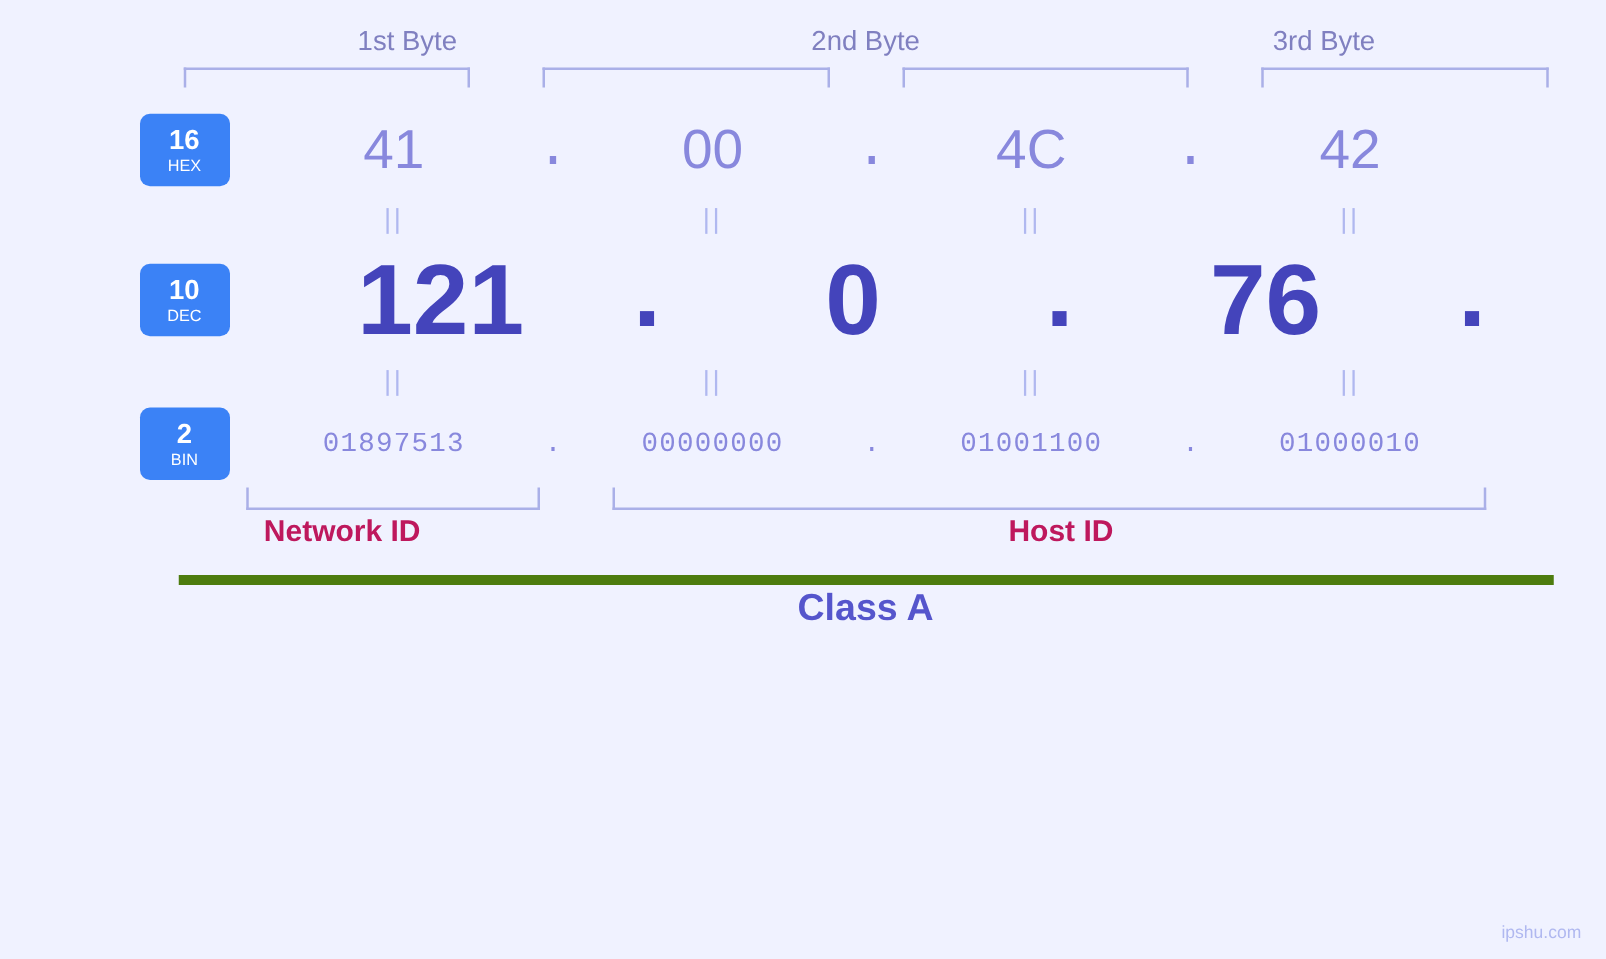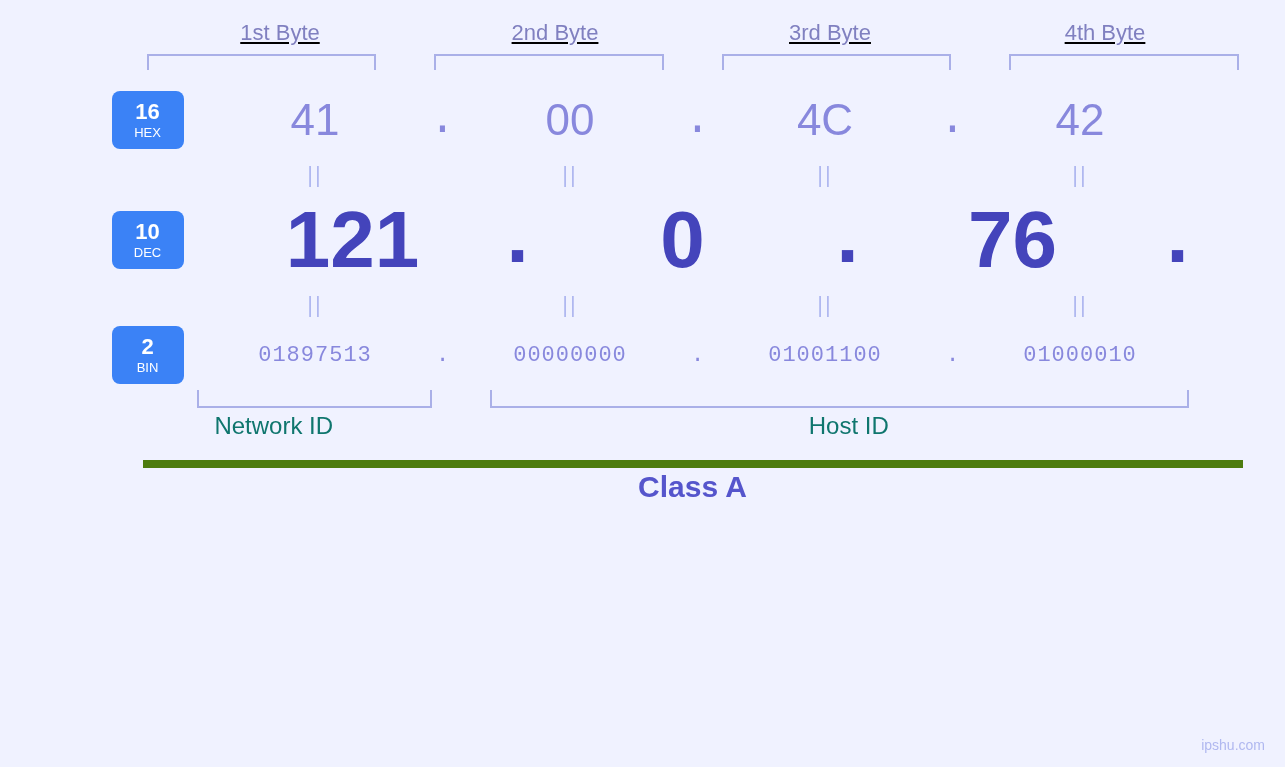--- a/index.html
+++ b/index.html
@@ -23,21 +23,20 @@
       display: flex;
       flex-direction: column;
       align-items: center;
     }
 
     
     .byte-labels-row {
       display: flex;
       width: 100%;
       margin-left: 100px;
-      text-decoration: underline;
     }
 
     .byte-label {
       flex: 1;
       text-align: center;
       color: #8080c0;
       font-size: 22px;
       font-family: Arial, sans-serif;
       padding-bottom: 8px;
     }
@@ -188,24 +187,24 @@
     }
 
     .host-id-label-area {
       flex: 3;
       display: flex;
       align-items: center;
       justify-content: center;
     }
 
     .section-label {
-      color: #0f766e;
+      color: #be185d;
       font-size: 24px;
       font-family: Arial, sans-serif;
-      font-weight: 400;
+      font-weight: 700;
     }
 
     
     .class-row {
       width: 100%;
       margin-left: 100px;
       margin-top: 20px;
       border-top: 8px solid #4d7c0f;
       padding-top: 2px;
       display: flex;
@@ -284,21 +283,20 @@
   </style>
 </head>
 <body>
 
 <div class="main-container">
 
   <div class="byte-labels-row">
     <div class="byte-label">1st Byte</div>
     <div class="byte-label">2nd Byte</div>
     <div class="byte-label">3rd Byte</div>
-    <div class="byte-label">4th Byte</div>
   </div>
 
   <div class="brackets-row-with-dots">
     <div class="bracket-wrap"></div>
     <div class="dot-gap"></div>
     <div class="bracket-wrap"></div>
     <div class="dot-gap"></div>
     <div class="bracket-wrap"></div>
     <div class="dot-gap"></div>
     <div class="bracket-wrap"></div>

